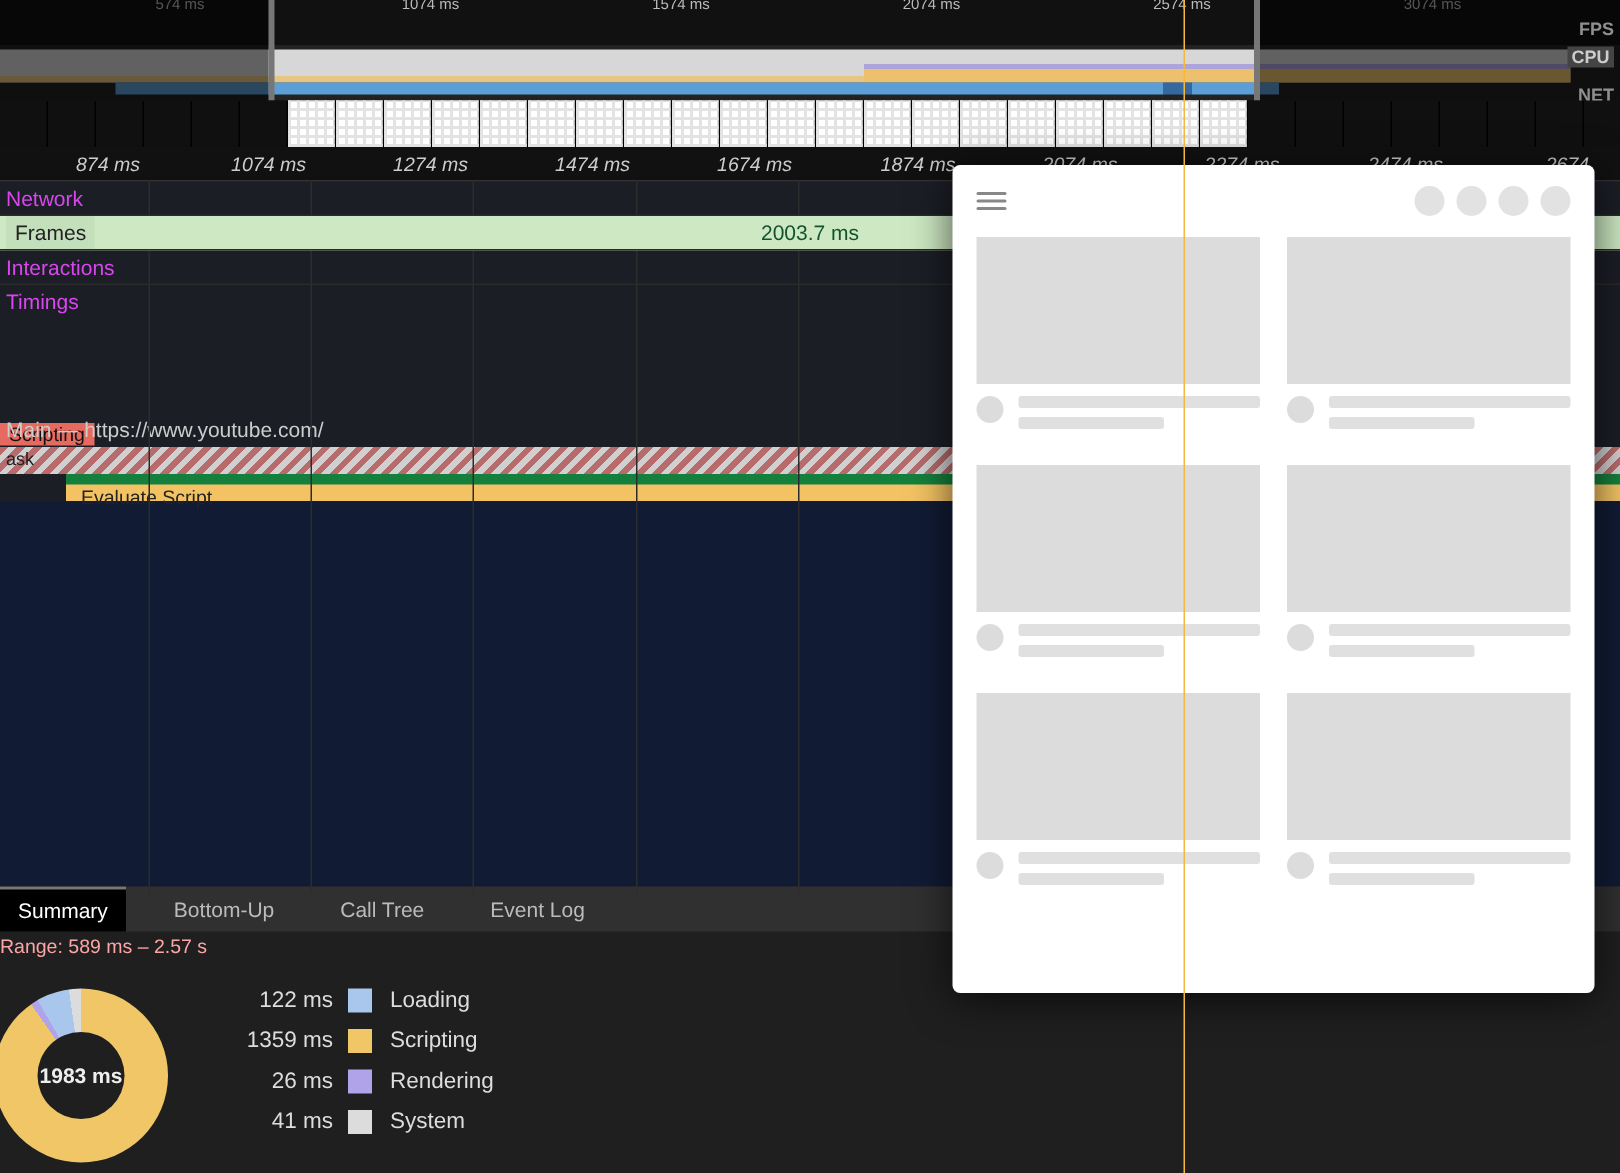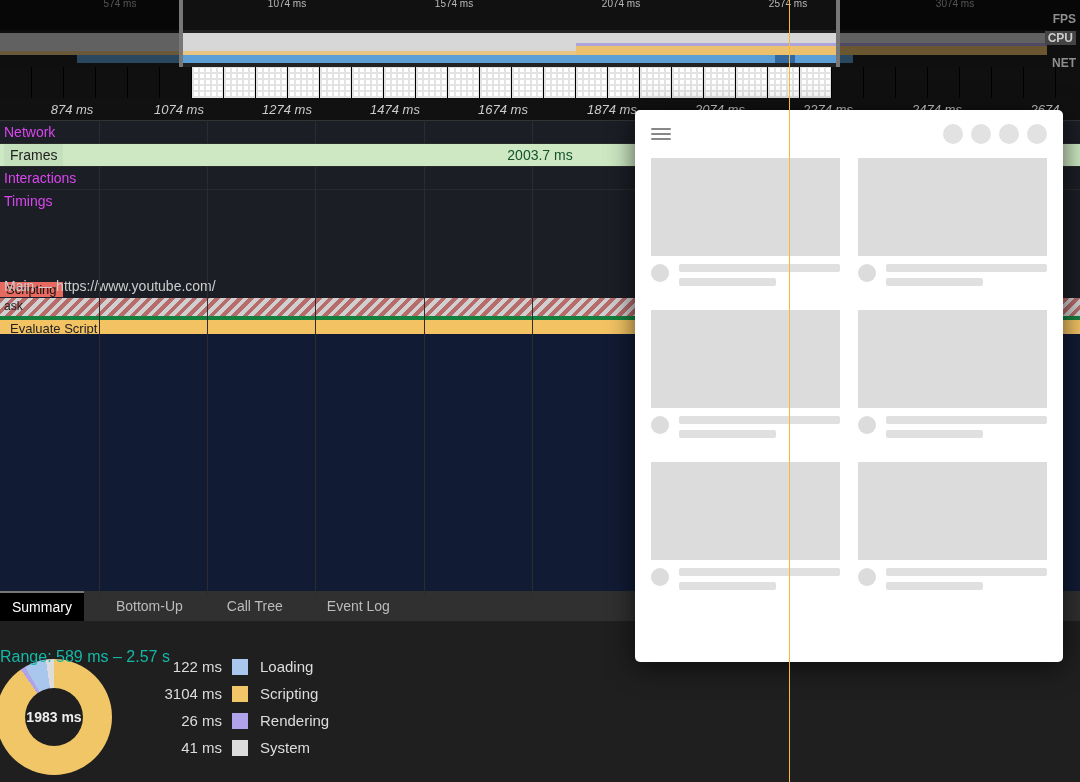--- a/index.html
+++ b/index.html
@@ -91,36 +91,36 @@
   .frames-row { background:#cde8c2; color:#222; position:relative; }
   .frames-row .lbl { background:#c4dfbb; display:inline-block; padding:0 6px; }
   .frames-row .val { position:absolute; left:50%; transform:translateX(-50%); color:#14532d; }
 
   .exp-row  { background:#e66a60; color:#111; display:inline-block; padding:0 6px; margin-top:33px;}
   .main-row { color:#ccc; margin-top:4px;}
   .task-row {
     background:repeating-linear-gradient(135deg,#b86b6b 0 4px,#d0d0d0 4px 8px);
     color:#222; padding-left:4px; height:18px; line-height:17px; font-size:12px;
   }
-  .eval-row, .comp-row { background:#f3c363; color:#222; padding-left:10px; border-top:4px solid #15803d;
-                         height:18px; line-height:17px; font-size:13px;}
+  .eval-row, .comp-row { background:#f3c363; color:#222; padding-left:10px; border-top:7px solid #15803d;
+                         height:18px; line-height:17px; font-size:13px;margin-left:44px;}
   .comp-row { background:#f3c363; }
   .flame-fill { height:257px; background:#111b34; }
 
   
   .tabs-bar {
     height:30px; background:#303030; display:flex; align-items:center;
     font-size:14px; gap:20px; padding-left:0px;
   }
   .tabs-bar div { padding:6px 12px; color:#bbb; cursor:pointer; }
   .tabs-bar .active { background:#000; color:#fff; border-top:2px solid #777; }
 
   
   .summary-panel { display:flex; gap:40px; padding:18px 0 0 0; position:relative; }
-  .range-txt { position:absolute; top:2px; left:0; font-size:16px; color:#14b8a6;margin-top:25px; }
+  .range-txt { position:absolute; top:2px; left:0; font-size:13px; color:#fca5a5; }
   .donut {
     width:116px; height:116px; border-radius:50%;
     background:conic-gradient(#f0c667 0 325deg, #b1a3ea 325deg 330deg, #a9c6ec 330deg 352deg, #dcdcdc 352deg 360deg);
     display:flex; align-items:center; justify-content:center;
     margin-left:-4px;
   }
   .donut::before { content:""; width:58px; height:58px; background:#1f1f1f; border-radius:50%; position:absolute; }
   .donut span { position:relative; font-weight:700; color:#eee; font-size:14px; }
   .legend { font-size:15px; color:#ddd; }
   .legend-row { display:grid; grid-template-columns:70px 18px 1fr; gap:10px; align-items:center; height:27px;}
@@ -266,21 +266,21 @@
     <span>1983 ms</span>
   </div>
 
   <div class="legend" style="margin-top:14px">
     <div class="legend-row">
       <span class="num">122 ms</span>
       <span class="sw" style="background:#a9c6ec"></span>
       <span>Loading</span>
     </div>
     <div class="legend-row">
-      <span class="num">3104 ms</span>
+      <span class="num">1359 ms</span>
       <span class="sw" style="background:#f0c667"></span>
       <span>Scripting</span>
     </div>
     <div class="legend-row">
       <span class="num">26 ms</span>
       <span class="sw" style="background:#b1a3ea"></span>
       <span>Rendering</span>
     </div>
     <div class="legend-row">
       <span class="num">41 ms</span>

